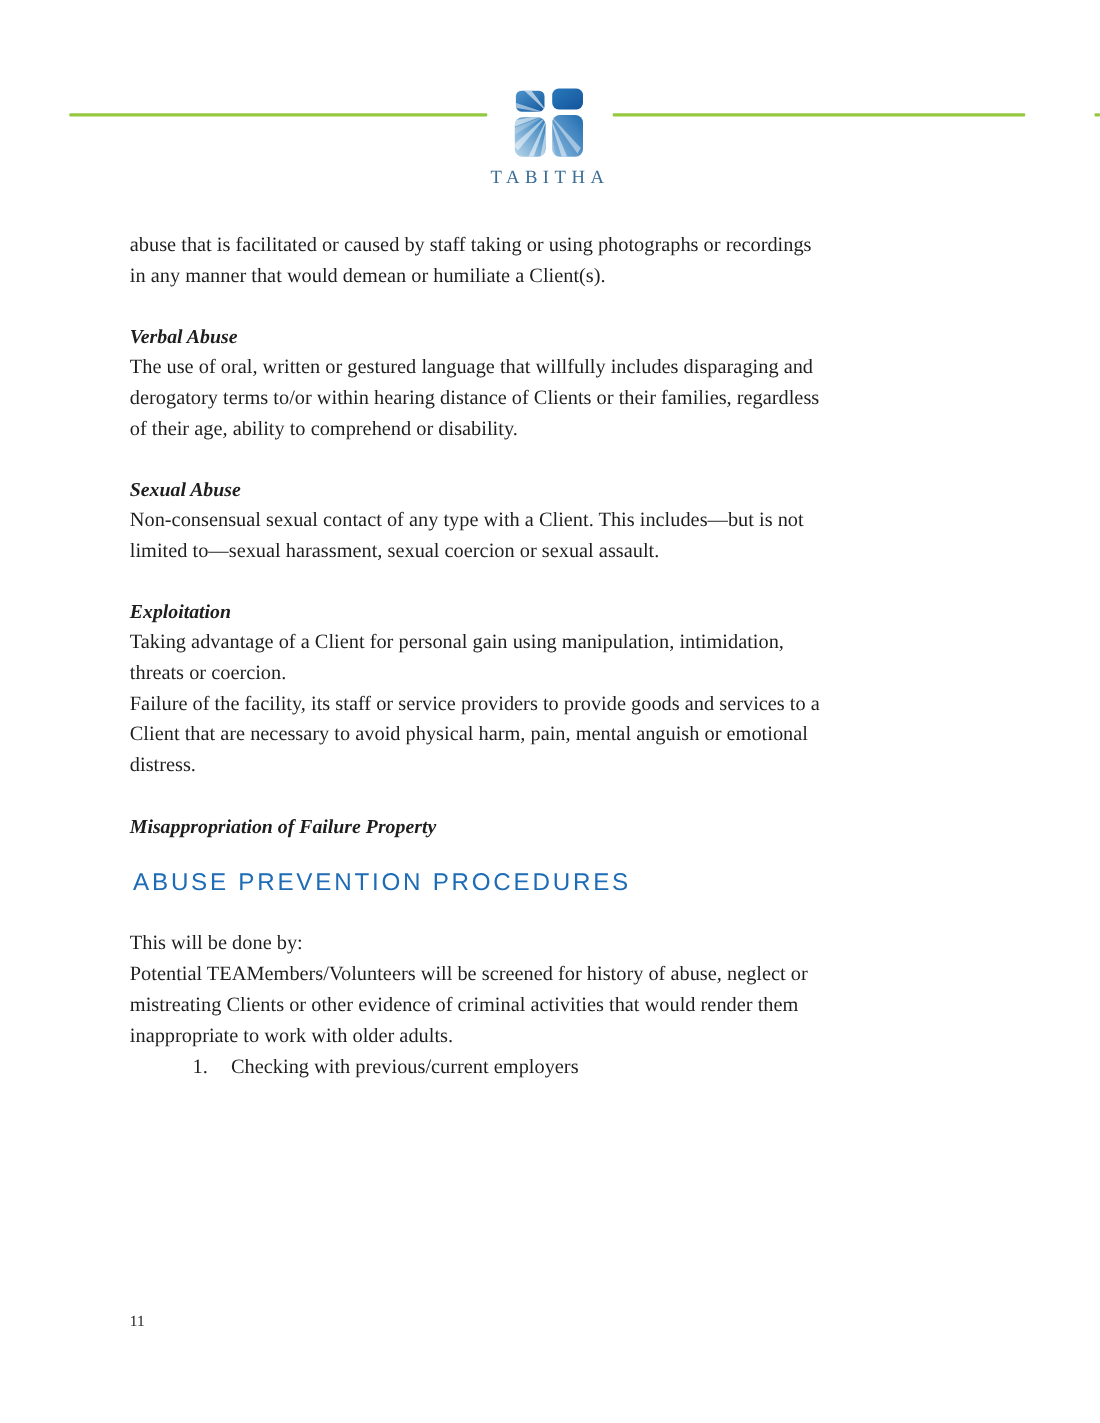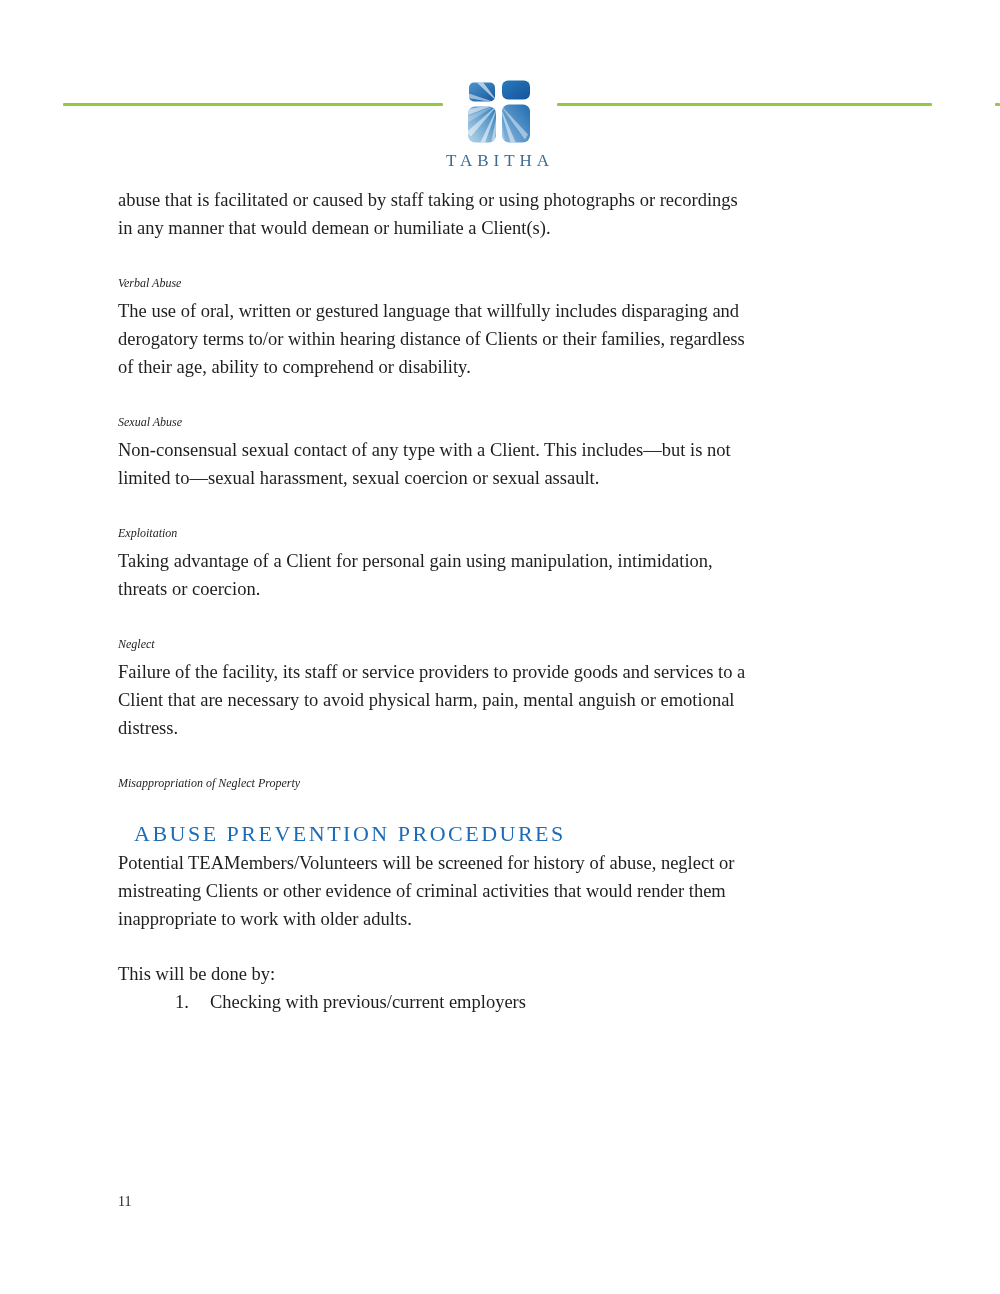--- a/index.html
+++ b/index.html
@@ -21,32 +21,32 @@
   .brand {
     position: absolute; left: 0; top: 151px; width: 1000px;
     text-align: center;
     font-family: "Liberation Serif", serif;
     font-size: 17px; letter-spacing: 5px;
     color: #3a6c96;
   }
 
   
   .content {
-    position: absolute; left: 118px; top: 186px; width: 768px;
+    position: absolute; left: 118px; top: 209px; width: 768px;
     font-size: 18.5px; line-height: 28px;
   }
   .para { margin: 0; white-space: pre-line; }
   .sec-heading {
     margin: 27px 0 0 0;
-    font-size: 12px; line-height: 28px;
-    font-weight: normal; font-style: italic;
+    font-size: 18px; line-height: 28px;
+    font-weight: bold; font-style: italic;
   }
   .proc-heading {
-    margin: 22px 0 0 16px;
-    font-family: Liberation Serif, serif;
+    margin: 22px 0 0 3px;
+    font-family: Liberation Sans, sans-serif;
     font-weight: normal;
     font-size: 22px; line-height: 30px;
     letter-spacing: 2.5px;
     color: #1d6cb5;
   }
   .done-by { margin-top: 27px; }
   .olist-row { display: flex; }
   .olist-num { width: 35px; margin-left: 57px; text-align: left; }
   .olist-text { flex: 1; }
 
@@ -121,34 +121,33 @@
 of their age, ability to comprehend or disability.</p>
 
     <h3 class="sec-heading">Sexual Abuse</h3>
     <p class="para">Non-consensual sexual contact of any type with a Client. This includes—but is not
 limited to—sexual harassment, sexual coercion or sexual assault.</p>
 
     <h3 class="sec-heading">Exploitation</h3>
     <p class="para">Taking advantage of a Client for personal gain using manipulation, intimidation,
 threats or coercion.</p>
 
-    <h3 class="sec-heading">Neglect</h3>
     <p class="para">Failure of the facility, its staff or service providers to provide goods and services to a
 Client that are necessary to avoid physical harm, pain, mental anguish or emotional
 distress.</p>
 
-    <h3 class="sec-heading">Misappropriation of Neglect Property</h3>
+    <h3 class="sec-heading">Misappropriation of Failure Property</h3>
 
     <h2 class="proc-heading">ABUSE PREVENTION PROCEDURES</h2>
+
+    <p class="para done-by">This will be done by:</p>
 
     <p class="para">Potential TEAMembers/Volunteers will be screened for history of abuse, neglect or
 mistreating Clients or other evidence of criminal activities that would render them
 inappropriate to work with older adults.</p>
-
-    <p class="para done-by">This will be done by:</p>
 
     <div class="olist-row">
       <span class="olist-num">1.</span>
       <span class="olist-text">Checking with previous/current employers</span>
     </div>
 
   </div>
 
   <div class="page-number">11</div>
 

